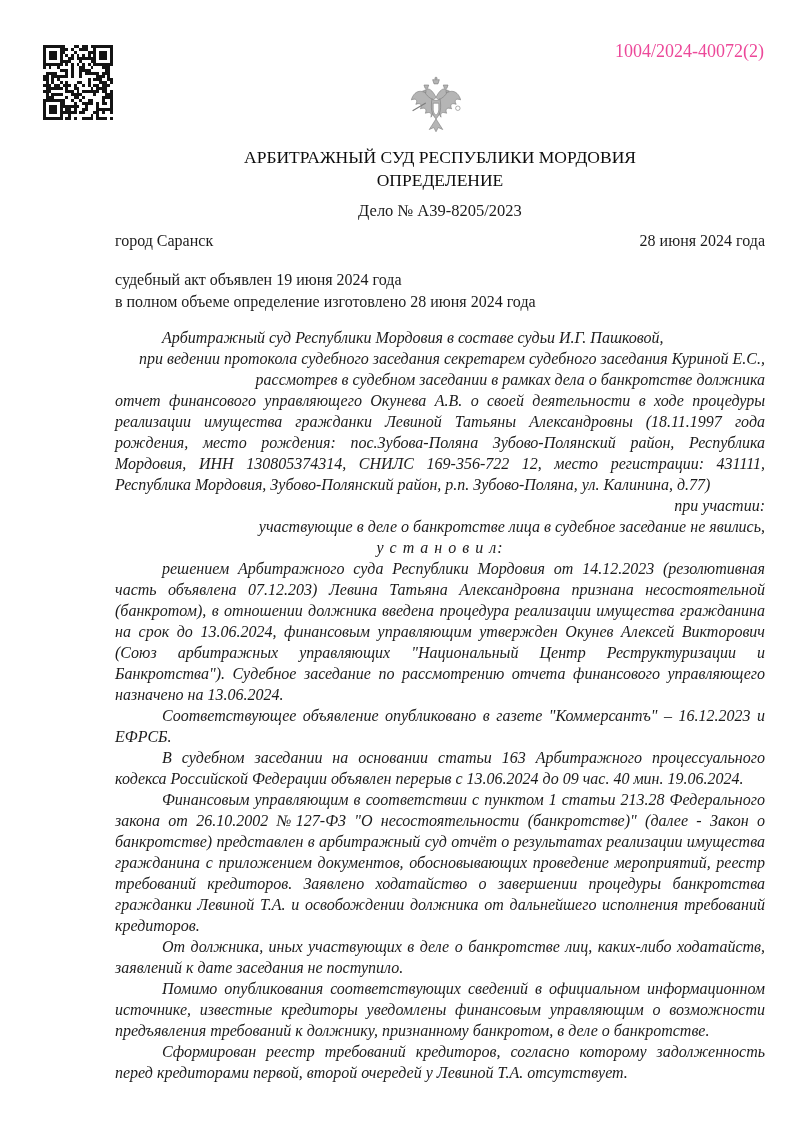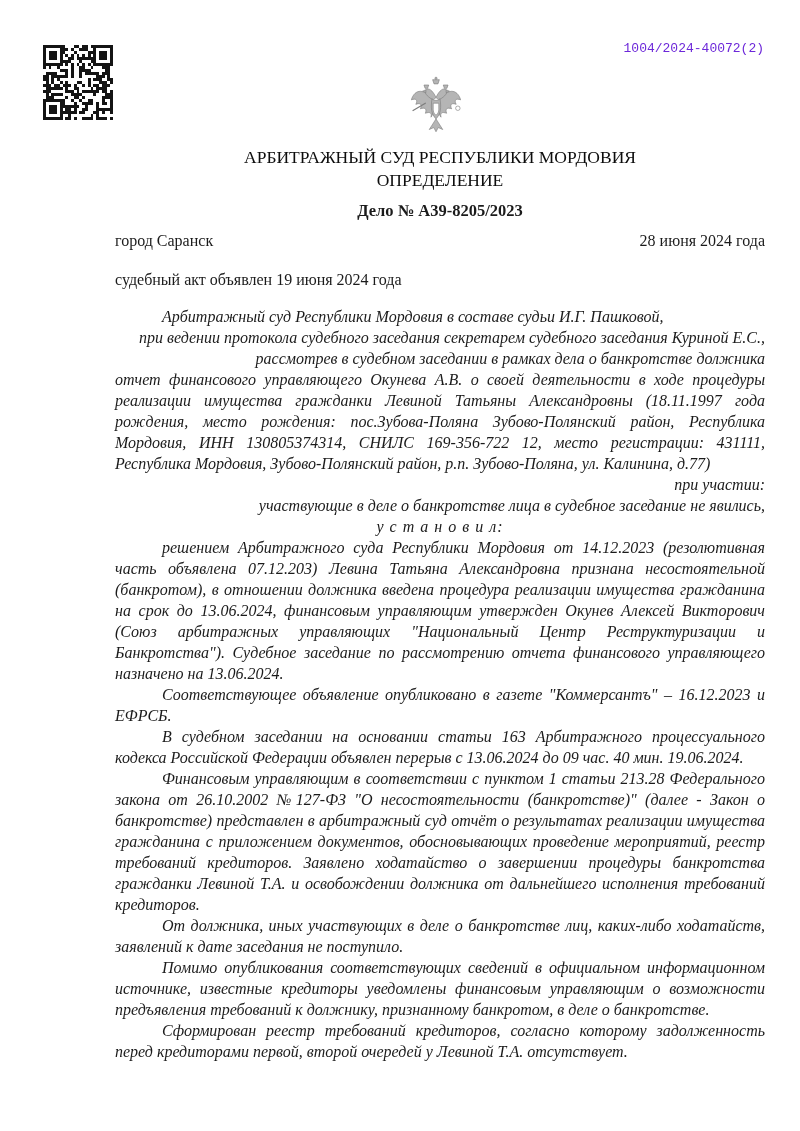--- a/index.html
+++ b/index.html
@@ -9,23 +9,23 @@
     height: 1131px;
     background: #ffffff;
     overflow: hidden;
     font-family: "Liberation Serif", "DejaVu Serif", serif;
     color: #1b1b1b;
   }
   .doc-id {
     position: absolute;
     top: 41px;
     right: 36px;
-    font-family: Liberation Mono, monospace;
-    font-size: 13px;
-    color: #6d28d9;
+    font-family: Liberation Serif, serif;
+    font-size: 18px;
+    color: #ec4899;
   }
   .qr {
     position: absolute;
     left: 43px;
     top: 45px;
     width: 70px;
     height: 75px;
   }
   .emblem {
     position: absolute;
@@ -44,21 +44,21 @@
     margin-top: 146px;
     text-align: center;
     font-weight: normal;
     color: #0d0d0d;
   }
   .court-name  { font-size: 17.5px; line-height: 23px; }
   .doc-type    { font-size: 17.5px; line-height: 22px; }
   .doc-subject { font-size: 16px;   line-height: 22px; }
   .case-number {
     text-align: center;
-    font-weight: bold;
+    font-weight: normal;
     font-size: 16.5px;
     line-height: 20px;
     margin-top: 10px;
   }
   .meta-row {
     display: flex;
     justify-content: space-between;
     margin-top: 9px;
     font-size: 16px;
     line-height: 21px;
@@ -475,20 +475,21 @@
 
     <div class="case-number">Дело № А39-8205/2023</div>
 
     <div class="meta-row">
       <span>город Саранск</span>
       <span>28 июня 2024 года</span>
     </div>
 
     <div class="act-dates">
       <div>судебный акт объявлен 19 июня 2024 года</div>
+      <div>в полном объеме определение изготовлено 28 июня 2024 года</div>
     </div>
 
     <div class="doc-body">
         <p class="indent">Арбитражный суд Республики Мордовия в составе судьи И.Г. Пашковой,</p>
         <p class="plain">при ведении протокола судебного заседания секретарем судебного заседания  Куриной Е.С.,</p>
         <p class="plain">рассмотрев в судебном заседании в рамках дела о банкротстве должника</p>
         <p class="justify">отчет финансового управляющего Окунева А.В. о своей деятельности в ходе процедуры реализации имущества гражданки Левиной Татьяны Александровны (18.11.1997 года рождения, место рождения: пос.Зубова-Поляна Зубово-Полянский район, Республика Мордовия, ИНН 130805374314, СНИЛС 169-356-722 12, место регистрации: 431111, Республика Мордовия, Зубово-Полянский район, р.п. Зубово-Поляна, ул. Калинина, д.77)</p>
         <p class="plain">при участии:</p>
         <p class="plain">участвующие в деле о банкротстве лица в судебное заседание не явились,</p>
         <p class="center">у с т а н о в и л:</p>

